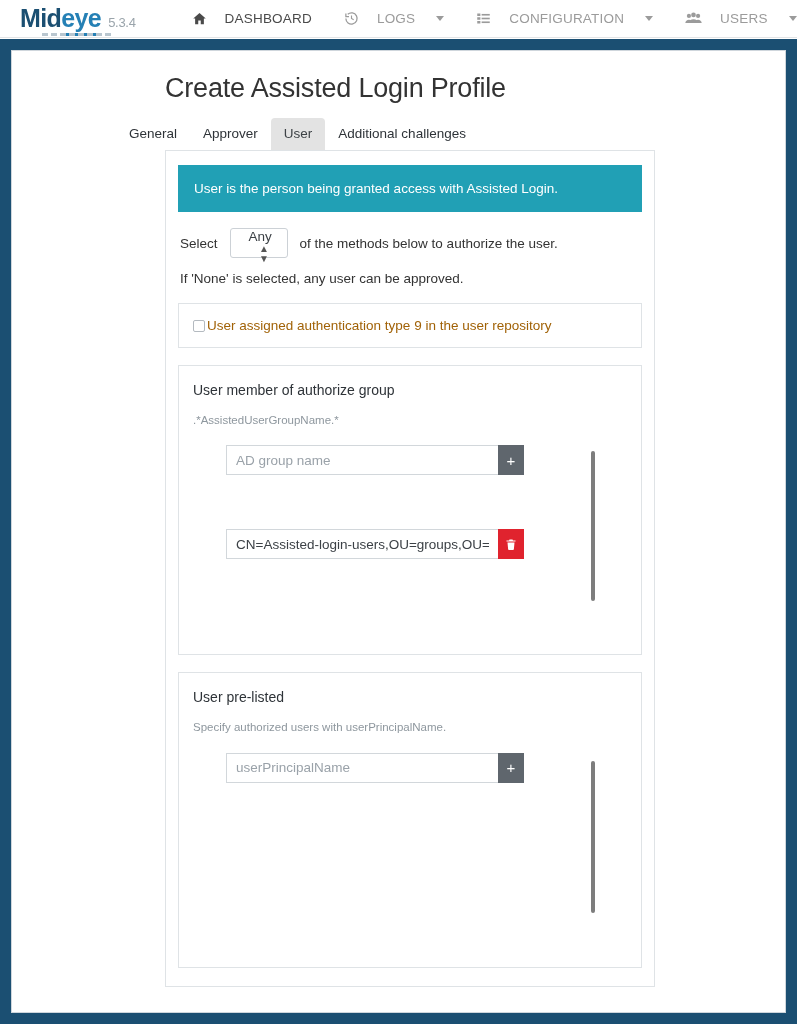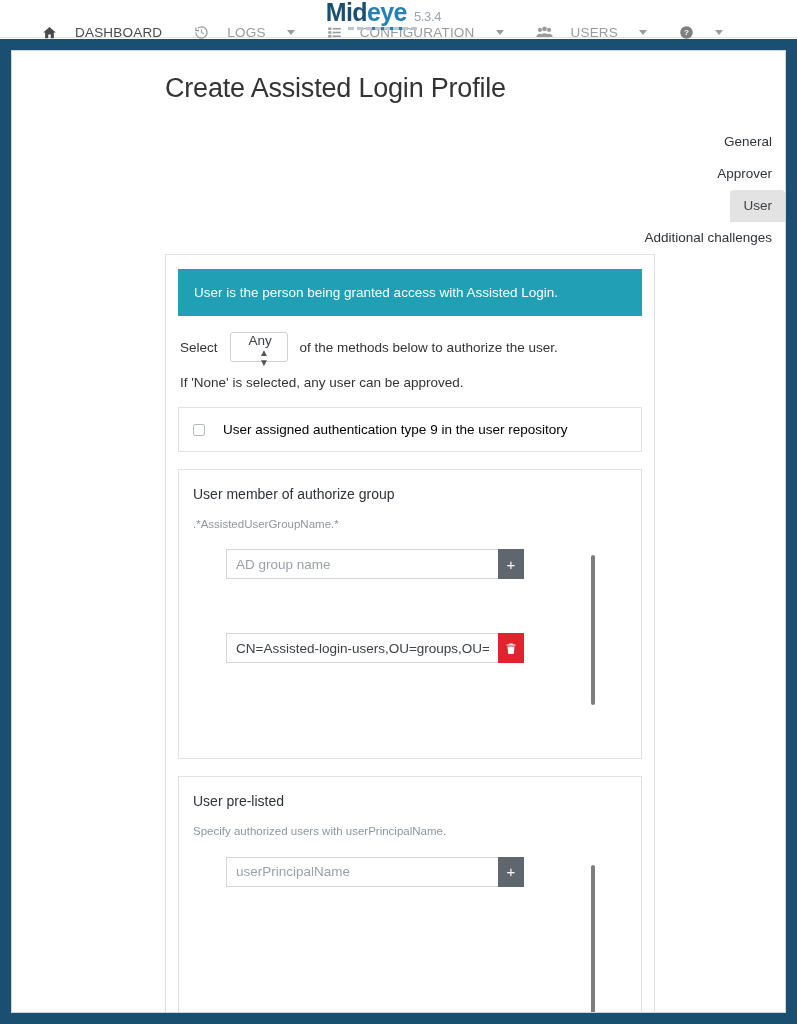--- a/index.html
+++ b/index.html
@@ -13,21 +13,20 @@
 
   
   .navbar {
     height: 38px;
     background: #ffffff;
     border-bottom: 1px solid #e2e4e6;
     display: flex;
     align-items: center;
     padding: 0 10px;
     position: relative;
-    flex-direction: column;
   }
   .brand {
     display: flex;
     align-items: baseline;
     margin-left: 10px;
     margin-right: 40px;
   }
   .brand-logo {
     font-size: 25px;
     font-weight: bold;
@@ -102,22 +101,21 @@
     margin: 22px 0 0 0;
     padding-left: 153px;
     letter-spacing: -0.2px;
   }
 
   
   .tabs {
     display: flex;
     align-items: flex-end;
     padding-left: 104px;
-    margin-top: 22px;
-    flex-direction: column;
+    margin-top: 14px;
   }
   .tab {
     font-size: 13.5px;
     color: #2e3338;
     padding: 8px 13px 9px 13px;
     cursor: pointer;
     border-radius: 4px 4px 0 0;
     white-space: nowrap;
   }
   .tab.active {
@@ -181,23 +179,23 @@
   .box {
     border: 1px solid #dfe3e6;
     background: #fff;
     margin-top: 17px;
     padding: 14px 14px;
     position: relative;
   }
   .checkrow {
     display: flex;
     align-items: center;
-    gap: 18px;
-    font-size: 13.5px;
-    color: #000000;
+    gap: 2px;
+    font-size: 13.5px;
+    color: #a16207;
   }
   .cbox {
     width: 12px; height: 12px;
     border: 1px solid #b4bac0;
     border-radius: 2px;
     background: #fff;
     cursor: pointer;
     flex: 0 0 auto;
   }
 

